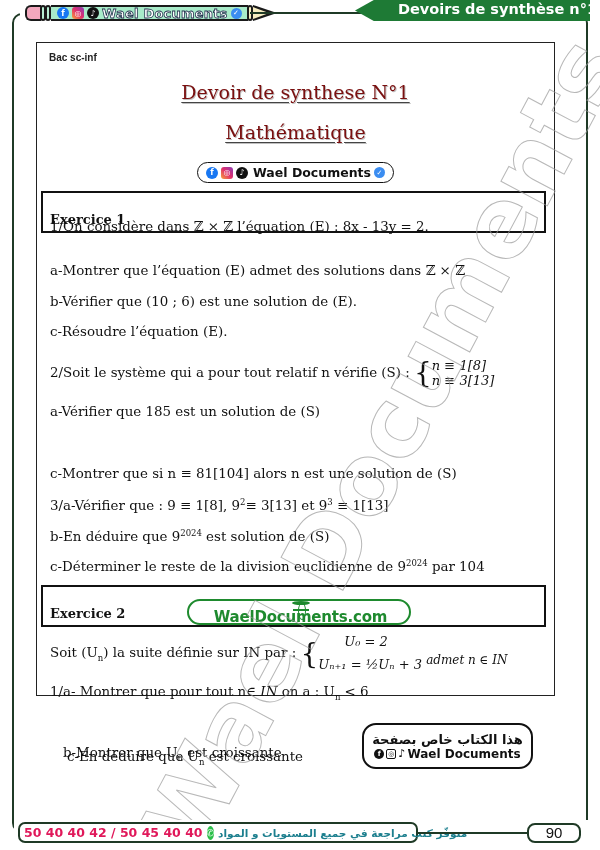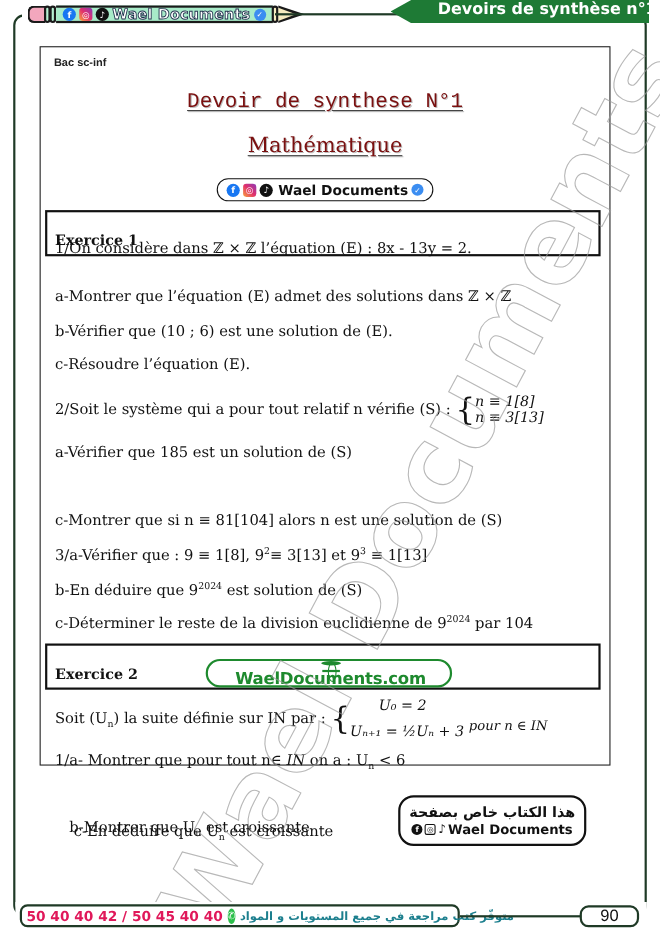--- a/index.html
+++ b/index.html
@@ -50,21 +50,21 @@
   .paper {
     position: absolute; left: 36px; top: 42px; width: 519px; height: 654px;
     border: 1.5px solid #222;
   }
   .level { position:absolute; left: 12px; top: 9px; font-family: "Liberation Sans", sans-serif; font-weight: bold; font-size: 10px; color: #222; }
   .title {
     position: absolute; left: 0; width: 100%; text-align: center; font-family: "DejaVu Serif", serif;
     color: #7a1010; text-decoration: underline; text-decoration-color: #444; text-underline-offset: 3px;
     text-shadow: 1px 1px 0 rgba(0,0,0,0.25);
   }
-  .title.t1 { top: 38px; font-size: 19px; font-family: Liberation Mono, monospace; }
+  .title.t1 { top: 38px; font-size: 19px; }
   .title.t2 { top: 78px; font-size: 19px; }
 
   .badge {
     position: absolute; left: 160px; top: 119px; width: 197px; height: 21px; border: 1.5px solid #111; border-radius: 11px;
     display: flex; align-items: center; justify-content: center; gap: 3px; background:#fff;
   }
   .badge-text { font-family: "DejaVu Sans", sans-serif; font-weight: bold; font-size: 12.5px; color: #111; margin-left: 2px; }
 
   .ex-box {
     position: absolute; left: 4px; width: 505px; height: 27px; border: 2px solid #111;
@@ -191,21 +191,21 @@
 
   <div class="ex-box" style="top:542px;">
     <span>Exercice 2</span>
   </div>
 
   <div class="line" style="top:590px;">
     <span>Soit (U</span><sub>n</sub><span>) la suite définie sur IN par :</span>
     <span class="sys">
       <span class="brace">{</span><span class="sys-lines" style="line-height:18px;">
         <span style="display:block; padding-left:26px;">U₀ = 2</span>
-        <span style="display:block;"><span>Uₙ₊₁ = ½Uₙ + 3</span> <sup style="font-size:12px;">pour n ∈ IN</sup></span>
+        <span style="display:block;"><span>Uₙ₊₁ = ½Uₙ + 3</span> <sup style="font-size:12px;">admet n ∈ IN</sup></span>
       </span>
     </span>
   </div>
 
   <div class="line" style="top:641px;">
     <span>1/a- Montrer que pour tout n∈ </span><i>IN</i><span> on a : U</span><sub>n</sub><span> &lt; 6</span>
   </div>
   <div class="line" style="top:702px; left:26px;">
     <span>b-Montrer que U</span><sub>n</sub><span> est croissante</span>
   </div>

